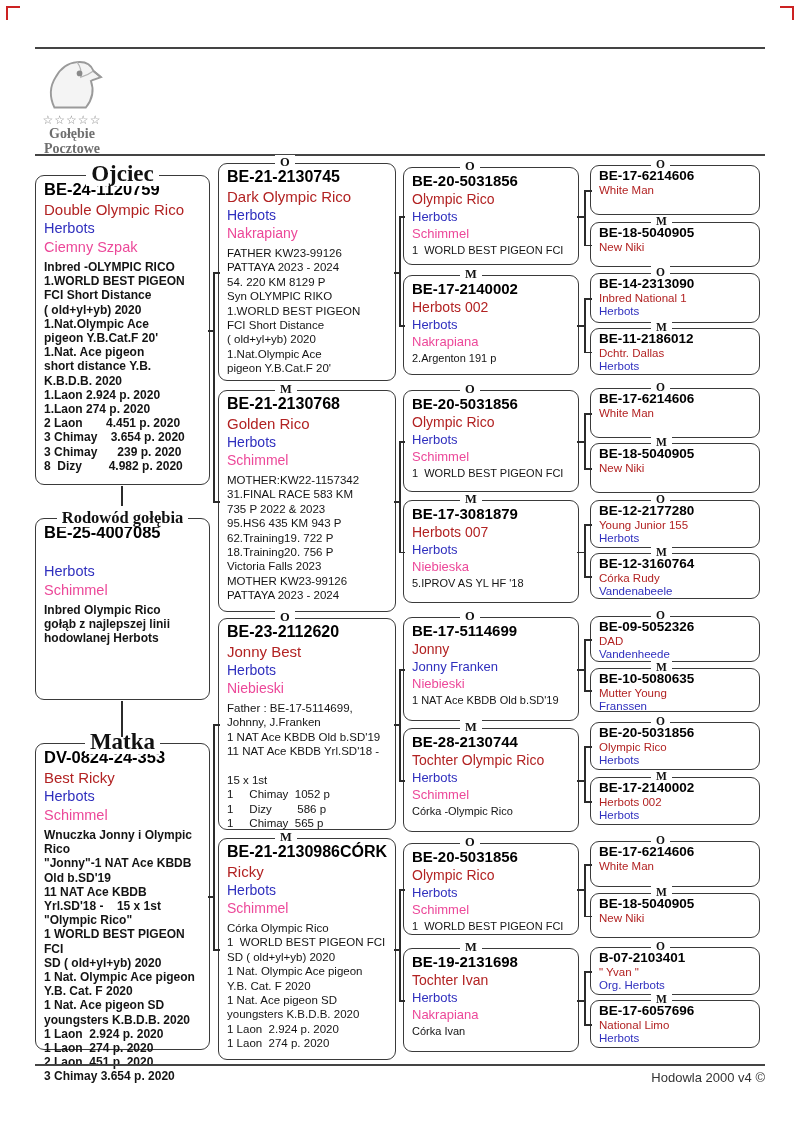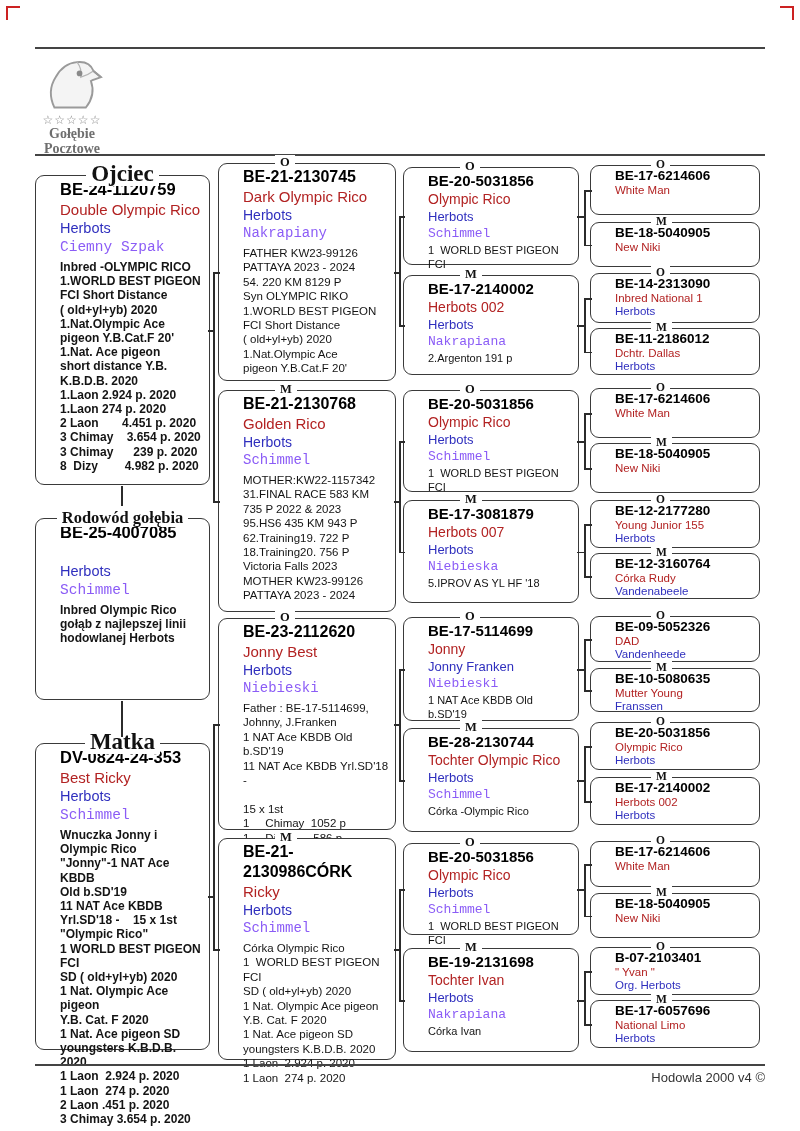--- a/index.html
+++ b/index.html
@@ -14,33 +14,33 @@
   #logo{position:absolute;left:34px;top:52px;width:76px;text-align:center;}
   #logo .stars{color:#8a8a8a;font-size:12px;letter-spacing:1px;line-height:12px;}
   #logo .cap{font-family:"Liberation Serif","DejaVu Serif",serif;font-weight:bold;
              color:#6e6e6e;font-size:14px;line-height:15px;}
   #loftname{position:absolute;left:114px;top:54px;font-size:29px;font-weight:bold;color:#111;
             border-bottom:2px solid #444;padding-bottom:3px;letter-spacing:.5px;}
   #address{position:absolute;left:114px;top:92px;font-size:16px;color:#1c1c1c;line-height:21px;}
 
   
   .pbox{position:absolute;border:1.5px solid #3a3a3a;border-radius:9px;background:#fff;
-        box-sizing:border-box;padding:3px 4px 2px 24px;}
+        box-sizing:border-box;padding:3px 4px 2px 8px;}
   .btitle{position:absolute;left:0;right:0;text-align:center;
           font-family:"Liberation Serif","DejaVu Serif",serif;font-weight:bold;color:#111;}
   .btitle span{background:#fff;padding:0 5px;}
   .tl-large{top:-15px;font-size:23px;}
   .tl-med{top:-11px;font-size:16.5px;}
   .marker{position:absolute;top:-9px;left:56px;background:#fff;padding:0 5px;
           font-family:"Liberation Serif","DejaVu Serif",serif;font-weight:bold;
           font-size:12.5px;color:#111;}
   .ring{font-weight:bold;color:#000;}
   .pname{color:#b22222;}
   .pline{color:#2f2fbe;}
-  .pcolor{color:#8b5cf6;font-family:Liberation Mono, monospace;}
+  .pcolor{color:#ec4899;}
   .pdetails{color:#141414;white-space:pre-wrap;}
 
   .col1 .ring{font-size:16.5px;line-height:21px;}
   .col1 .pname{font-size:15px;line-height:19px;min-height:19px;}
   .col1 .pline{font-size:14.5px;line-height:19px;}
   .col1 .pcolor{font-size:14.5px;line-height:19px;}
   .col1 .pdetails{font-size:12px;line-height:14.2px;margin-top:3px;font-weight:bold;}
 
   .g2 .ring{font-size:16px;line-height:20px;}
   .g2 .pname{font-size:15px;line-height:19px;}

